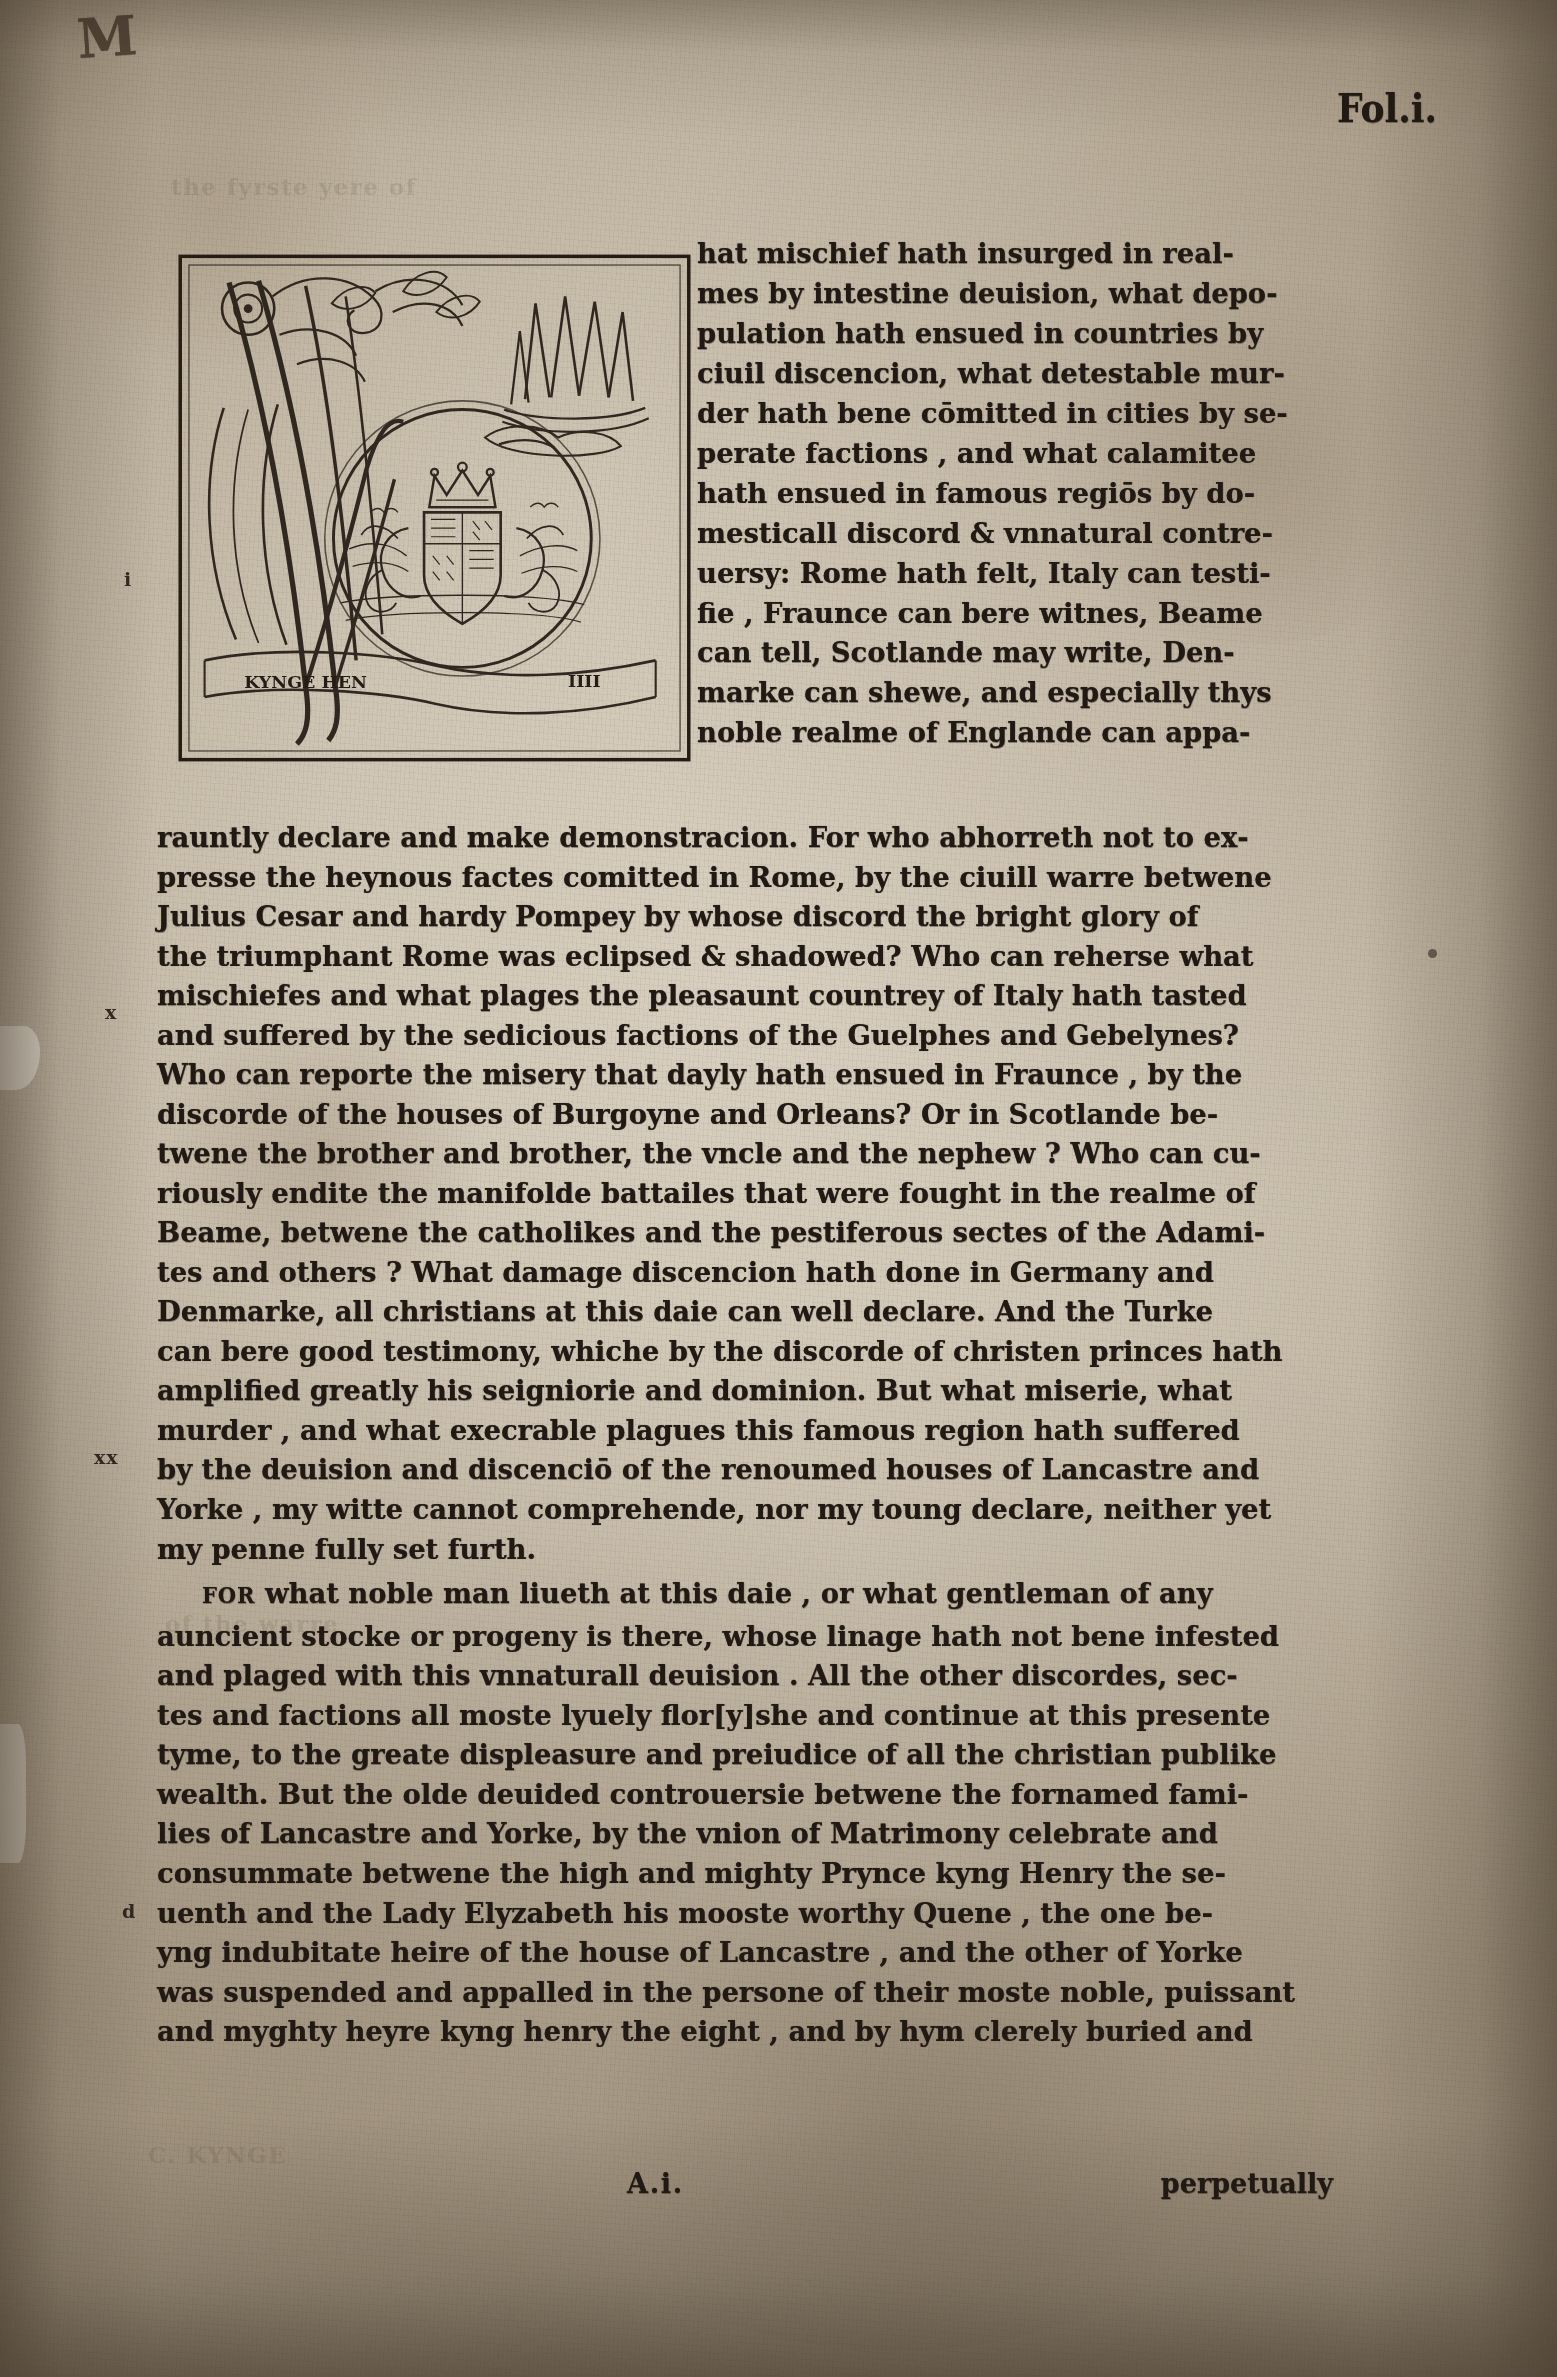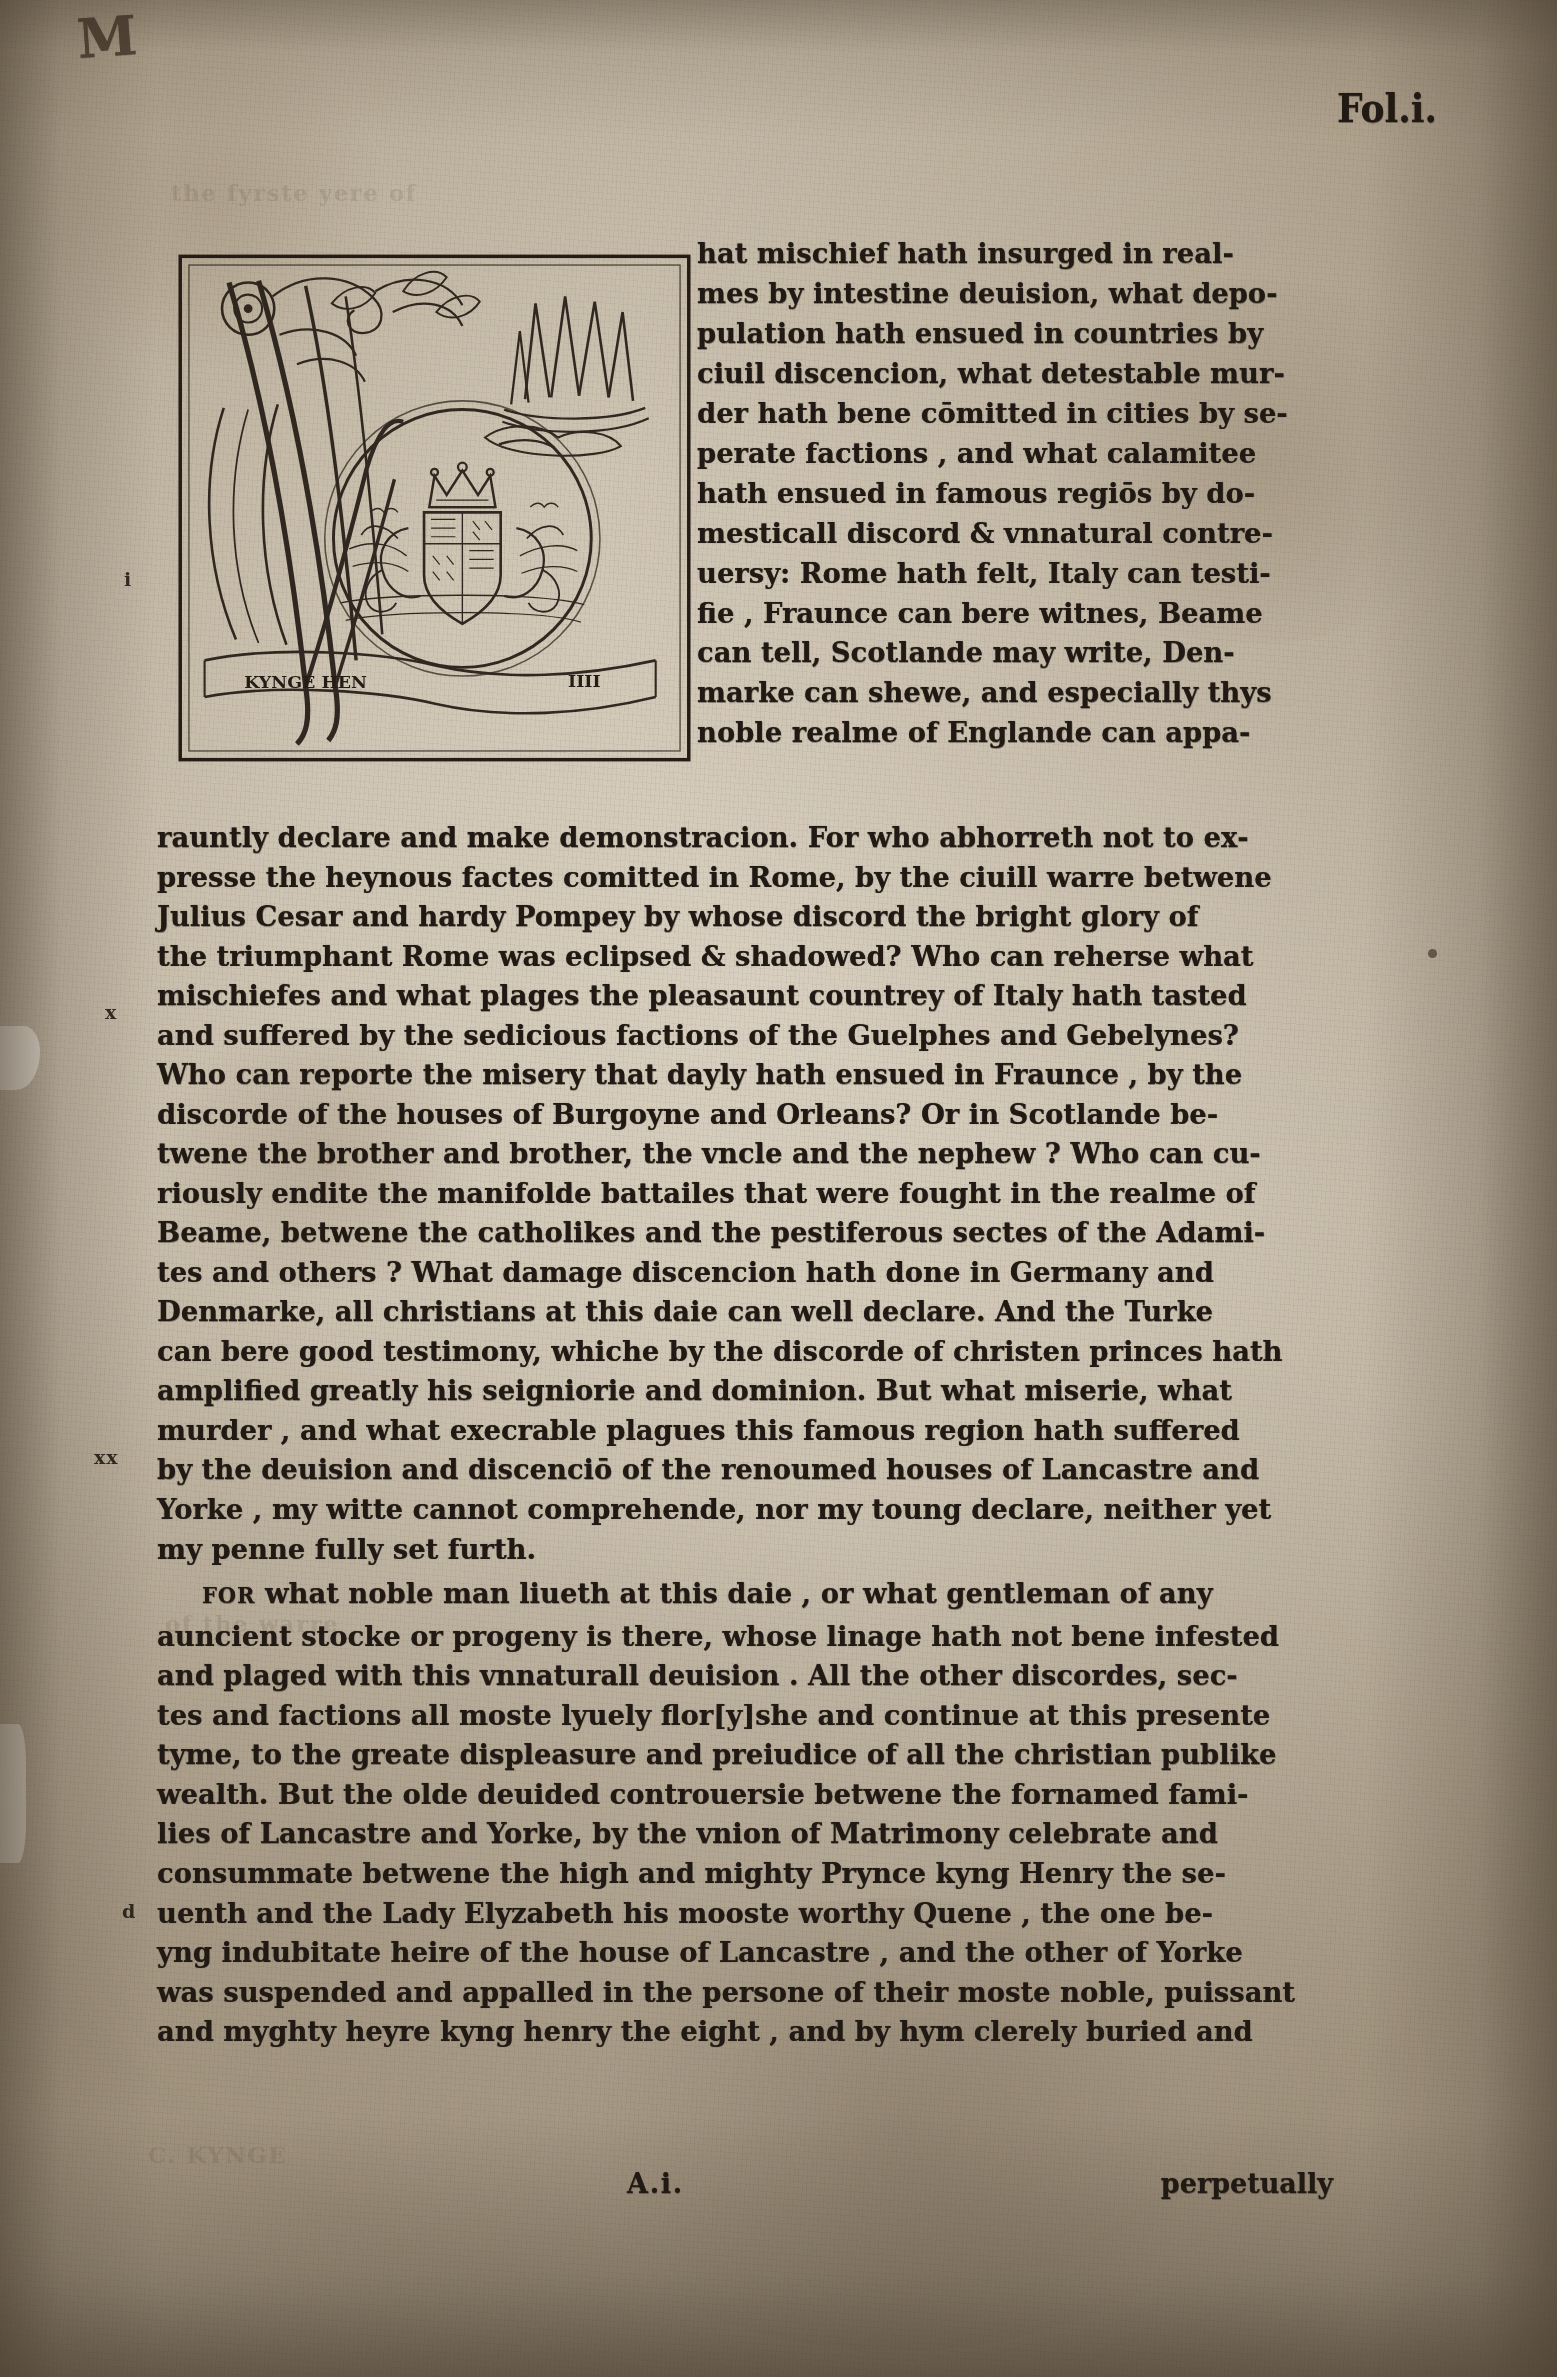--- a/index.html
+++ b/index.html
@@ -212,21 +212,21 @@
 <div id="page">
 
   <div class="stain" style="left:139px;top:1028px;width:366px;height:261px;background:radial-gradient(circle,rgba(120,98,70,0.20),rgba(120,98,70,0) 70%);"></div>
   <div class="stain" style="left:1028px;top:279px;width:453px;height:366px;background:radial-gradient(circle,rgba(130,108,78,0.16),rgba(130,108,78,0) 70%);"></div>
   <div class="stain" style="left:540px;top:1898px;width:714px;height:453px;background:radial-gradient(circle,rgba(100,82,58,0.18),rgba(100,82,58,0) 70%);"></div>
   <div class="stain" style="left:35px;top:52px;width:366px;height:314px;background:radial-gradient(circle,rgba(150,128,98,0.14),rgba(150,128,98,0) 70%);"></div>
   <div class="fleck" style="left:0px;top:1026px;width:40px;height:64px;border-radius:0 40% 60% 0;"></div>
   <div class="fleck" style="left:0px;top:1724px;width:26px;height:139px;border-radius:0 30% 30% 0;opacity:.6;"></div>
   <div class="stain" style="left:1428px;top:949px;width:8.7px;height:8.7px;background:rgba(40,30,20,0.55);"></div>
 
-  <div class="showthrough" style="left:171px;top:180px;text-align:right;">the fyrste yere of</div>
+  <div class="showthrough" style="left:171px;top:174px;text-align:right;">the fyrste yere of</div>
   <div class="showthrough" style="left:165px;top:1611px;">of the warre</div>
   <div class="showthrough" style="left:148px;top:2142px;">C. KYNGE</div>
 
   <div id="ms-mark" class="ink">M</div>
 
   <div id="folio" class="ink">Fol.i.</div>
 
   <div class="marginal" style="left:124px;top:568px;">i</div>
   <div class="marginal" style="left:105px;top:1001px;">x</div>
   <div class="marginal" style="left:94px;top:1446px;">xx</div>

